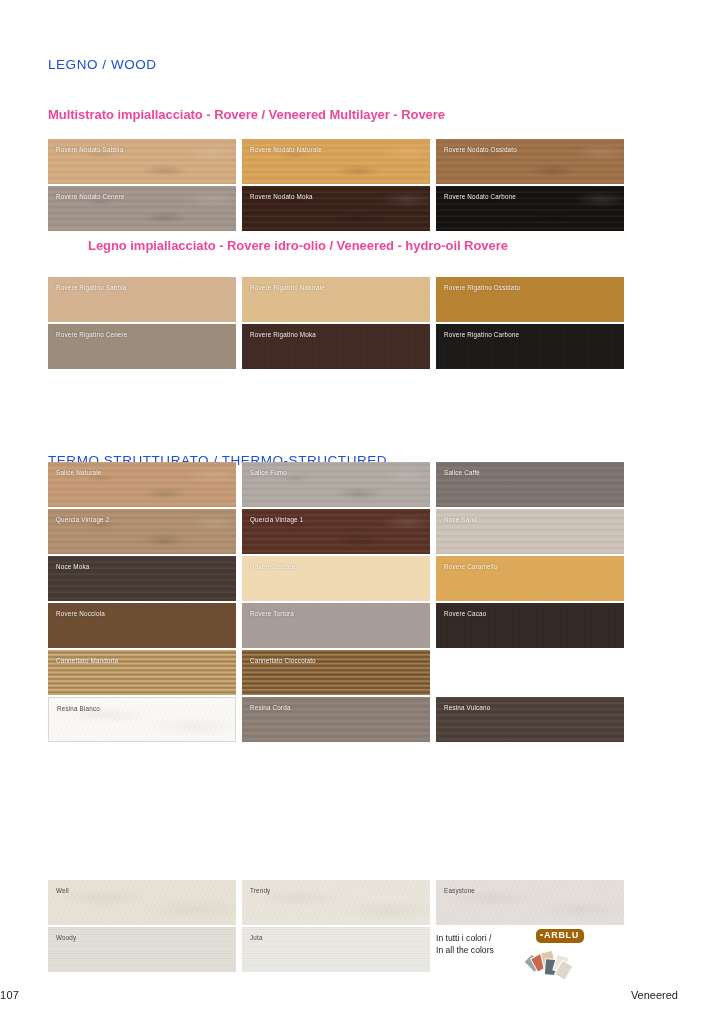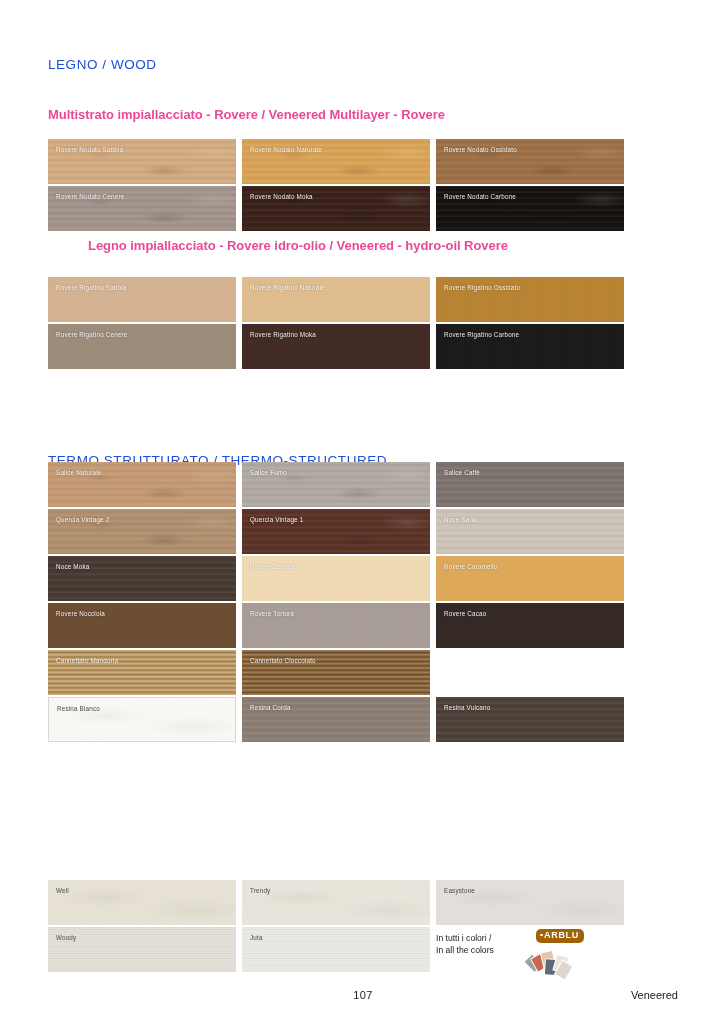--- a/index.html
+++ b/index.html
@@ -216,21 +216,21 @@
     margin-bottom: 1px;
   }
   .fan { position: absolute; left: 6px; top: 11px; }
 
   
   .footer-page {
     position: absolute;
     left: 0;
     right: 0;
     top: 989px;
-    text-align: center;
+    text-align: left;
     font-size: 11px;
     color: #1a1a1a;
     letter-spacing: 0.3px;
   }
   .footer-right {
     position: absolute;
     right: 48px;
     top: 989px;
     font-size: 11px;
     color: #1a1a1a;

